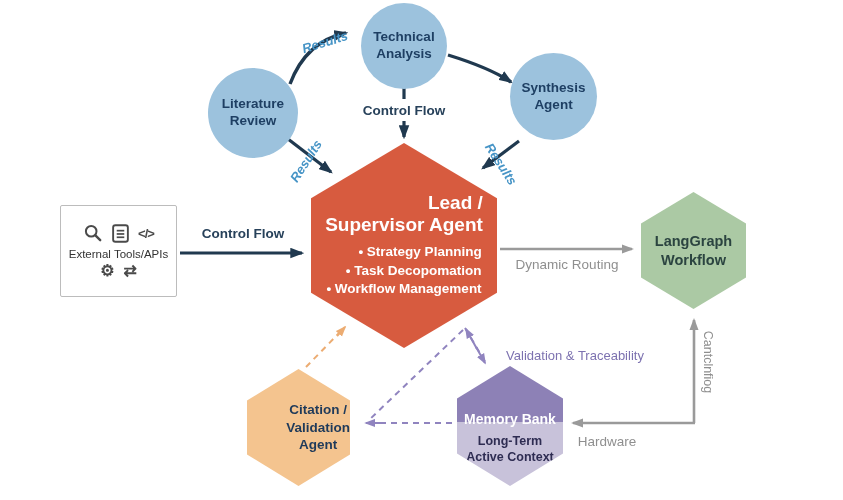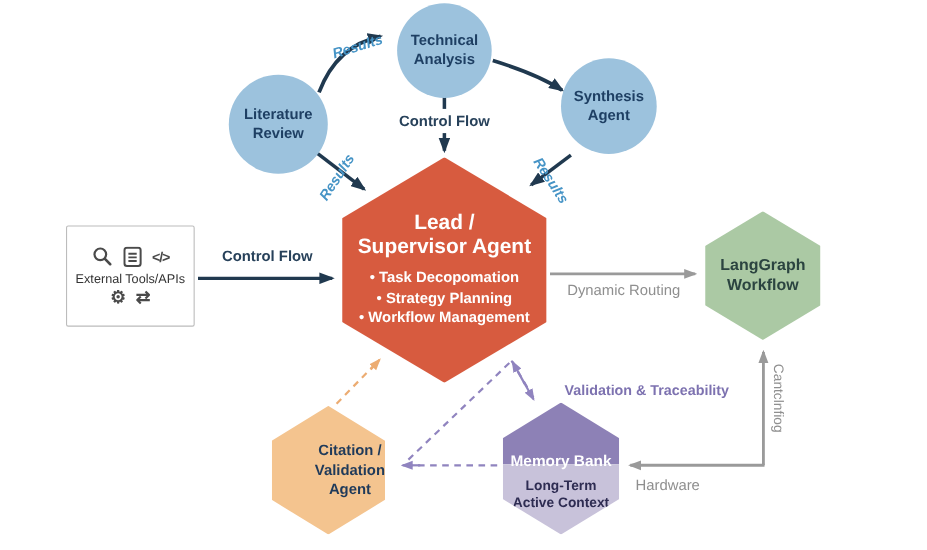--- a/index.html
+++ b/index.html
@@ -6,21 +6,21 @@
   .canvas{
     position:relative;width:843px;height:500px;background:#ffffff;overflow:hidden;
     font-family:"Liberation Sans",sans-serif;
   }
   svg.wires{position:absolute;left:0;top:0;z-index:1;}
   .node{position:absolute;z-index:2;display:flex;align-items:center;justify-content:center;
         text-align:center;box-sizing:border-box;}
   .circle{border-radius:50%;background:#9cc2dd;color:#1e3f63;font-weight:bold;
           font-size:13.5px;line-height:1.25;}
   .hex{clip-path:polygon(50% 0%,100% 27%,100% 73%,50% 100%,0% 73%,0% 27%);}
-  .lead{background:#d75b3f;color:#ffffff;flex-direction:column;}
+  .lead{background:#d75b3f;color:#ffffff;flex-direction:column;text-align:right;}
   .lead .title{font-size:19px;font-weight:bold;line-height:1.16;margin-bottom:7px;}
   .lead .bullets{font-size:13.5px;font-weight:bold;line-height:1.38;}
   .green{background:#abc9a4;color:#2b4440;font-weight:bold;font-size:14.5px;line-height:1.3;}
   .peach{background:#f4c48f;color:#1f3a5a;font-weight:bold;font-size:13.5px;line-height:1.3;justify-content:flex-end;}
   .memory{flex-direction:column;color:#2e2c52;}
   .memory .half-top{position:absolute;left:0;top:0;width:100%;height:47%;background:#8d81b6;}
   .half-bottom{position:absolute;left:0;top:47%;width:100%;height:53%;background:#c8c2da;}
   .memory .txt{position:relative;z-index:2;}
   .memory .mtitle{font-size:14px;font-weight:bold;color:#ffffff;margin-top:24px;margin-bottom:6px;}
   .memory .msub{font-size:12.5px;font-weight:bold;line-height:1.3;}
@@ -104,22 +104,22 @@
       <div>Agent</div>
     </div>
   </div>
 
   <div class="node hex lead" style="left:311px;top:143px;width:186px;height:205px;">
     <div class="title">
       <div>Lead /</div>
       <div>Supervisor Agent</div>
     </div>
     <div class="bullets">
+      <div>• Strategy Planning</div>
       <div>• Task Decopomation</div>
-      <div>• Strategy Planning</div>
       <div>• Workflow Management</div>
     </div>
   </div>
 
   <div class="node toolsbox" style="left:60px;top:205px;width:117px;height:92px;">
     <div class="icon-row">
       <svg width="20" height="20" viewBox="0 0 20 20">
         <circle cx="8.2" cy="8.2" r="5.3" fill="none" stroke="#4a4a4a" stroke-width="2"></circle>
         <line x1="12.4" y1="12.4" x2="17.2" y2="17.2" stroke="#4a4a4a" stroke-width="2.4" stroke-linecap="round"></line>
       </svg>
@@ -164,17 +164,17 @@
       </div>
     </div>
   </div>
 
   <div class="edge-label lbl-results rot-m17" style="left:325px;top:42px;">Results</div>
   <div class="edge-label lbl-results rot-m57" style="left:306px;top:161px;">Results</div>
   <div class="edge-label lbl-results rot-p57" style="left:501px;top:164px;">Results</div>
   <div class="edge-label lbl-dark" style="left:404px;top:110px;">Control Flow</div>
   <div class="edge-label lbl-dark" style="left:243px;top:233px;">Control Flow</div>
   <div class="edge-label lbl-gray" style="left:567px;top:264px;">Dynamic Routing</div>
-  <div class="edge-label lbl-purple" style="left:588px;top:355px;font-weight:bold;">Validation &amp; Traceability</div>
+  <div class="edge-label lbl-purple" style="left:575px;top:355px;">Validation &amp; Traceability</div>
   <div class="edge-label lbl-gray" style="left:607px;top:441px;">Hardware</div>
   <div class="edge-label lbl-gray rot-p90" style="left:708px;top:362px;font-size:12.5px;">Cantclnfiog</div>
 
 </div>
 
 </body></html>

